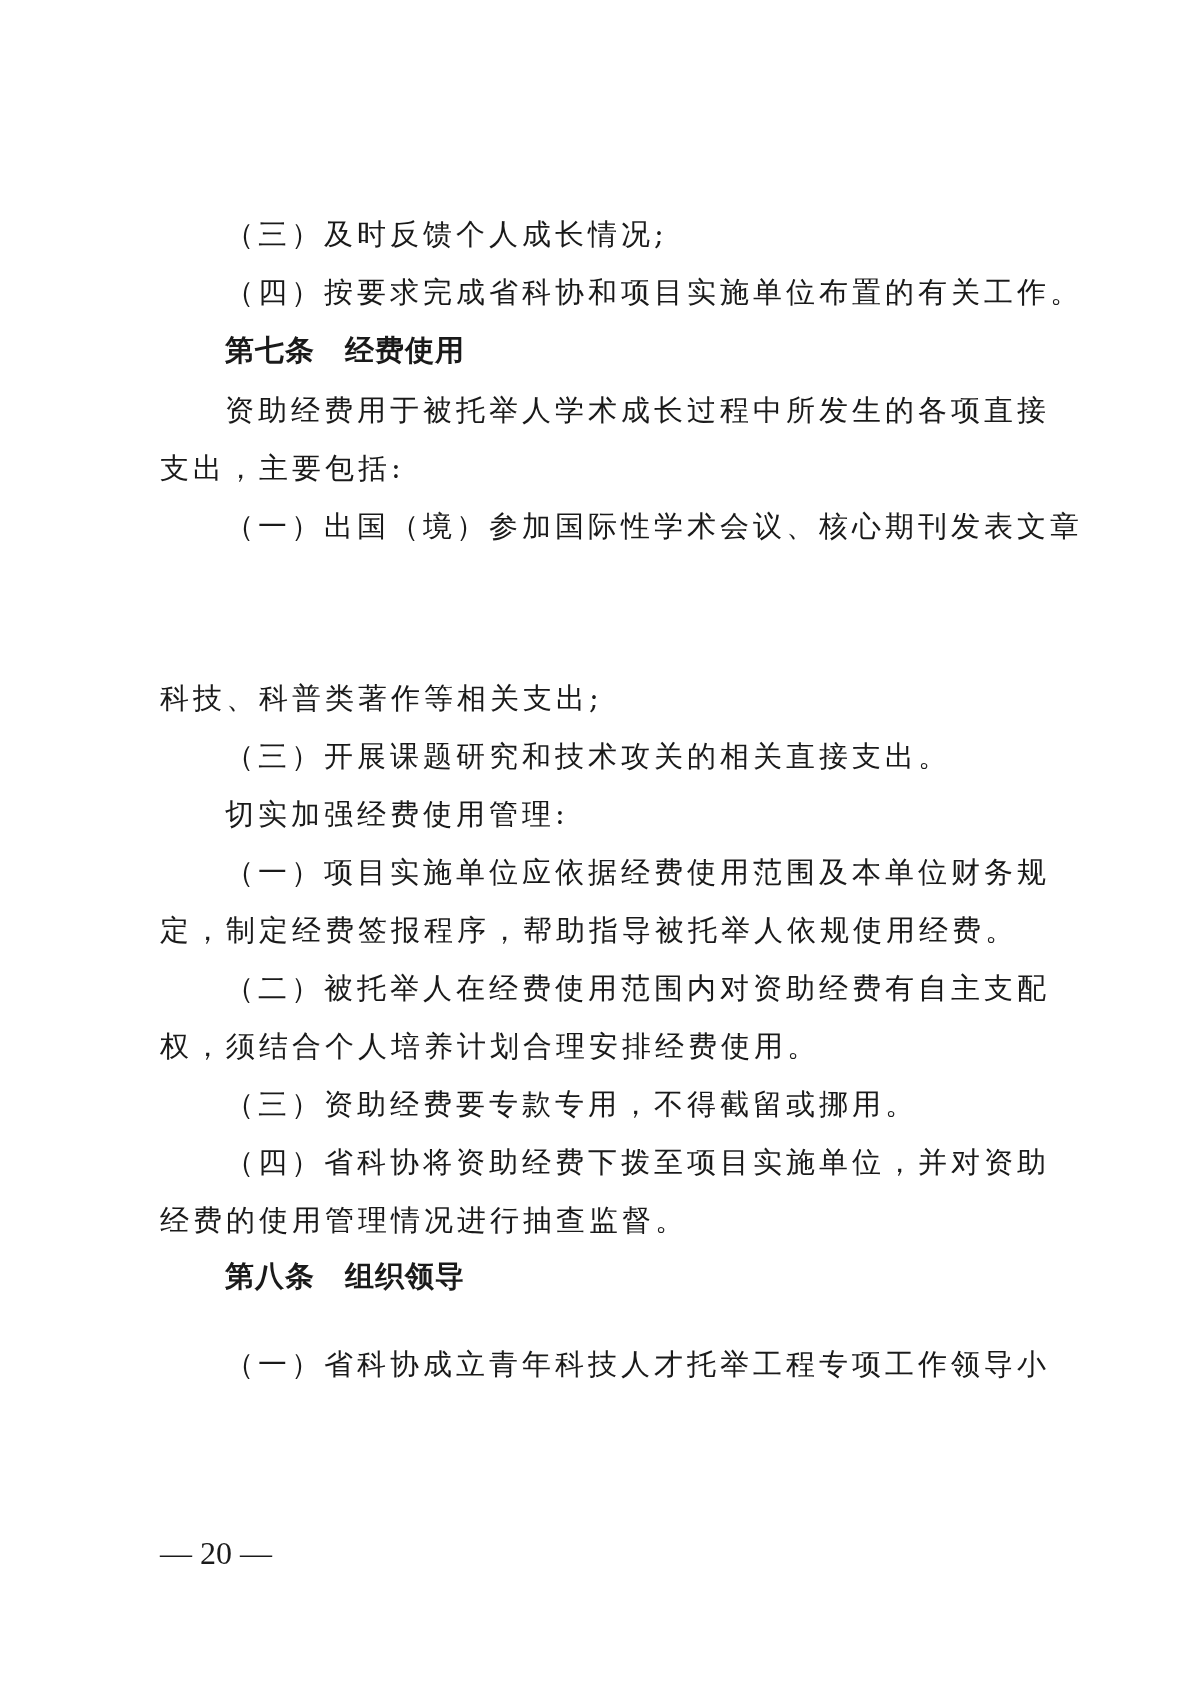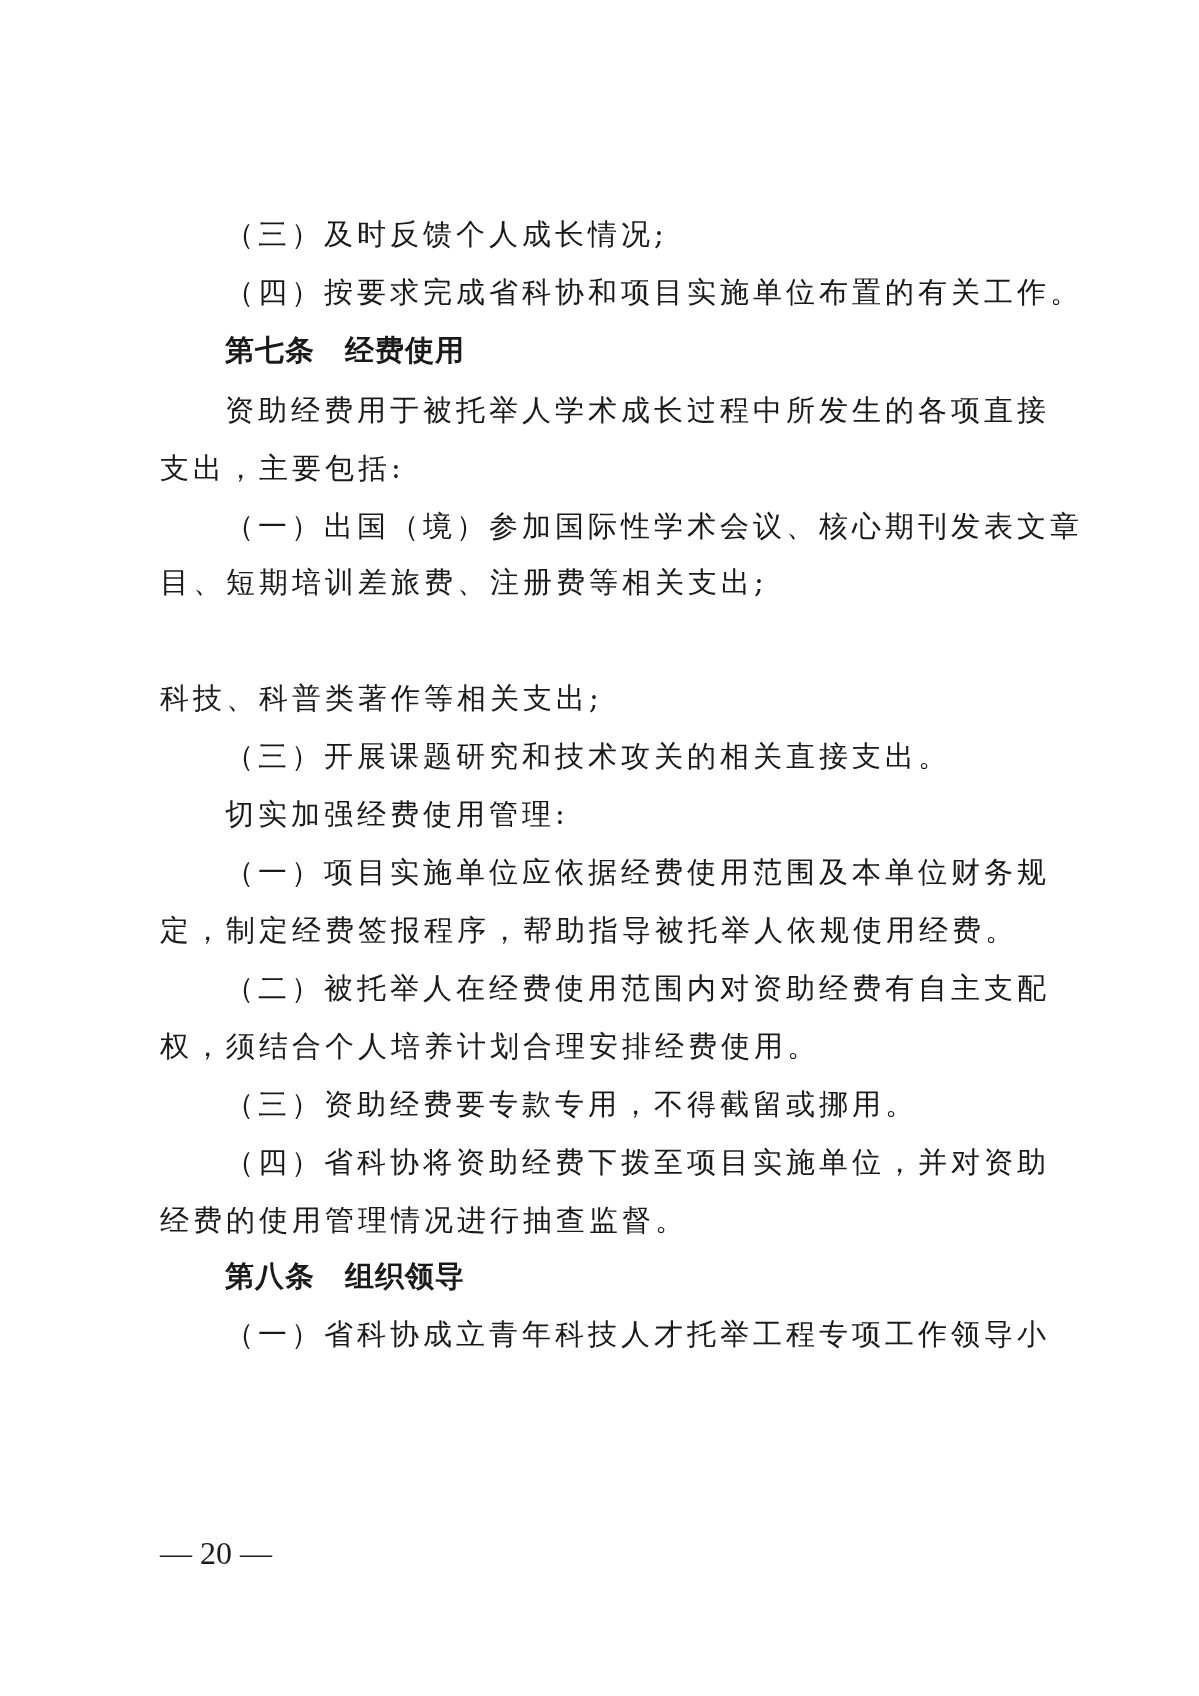--- a/index.html
+++ b/index.html
@@ -59,21 +59,20 @@
   <div class="line indent" style="top:272px;">（四）按要求完成省科协和项目实施单位布置的有关工作。</div>
 
   <div class="line indent heading" style="top:330px;">
     <span>第七条</span><span class="gap"></span><span>经费使用</span>
   </div>
 
   <div class="line indent" style="top:390px;">资助经费用于被托举人学术成长过程中所发生的各项直接</div>
   <div class="line" style="top:448px;">支出，主要包括:</div>
 
   <div class="line indent" style="top:506px;">（一）出国（境）参加国际性学术会议、核心期刊发表文章</div>
-  <div class="line" style="top:562px;">目、短期培训差旅费、注册费等相关支出;</div>
 
   <div class="line" style="top:678px;">科技、科普类著作等相关支出;</div>
 
   <div class="line indent" style="top:736px;">（三）开展课题研究和技术攻关的相关直接支出。</div>
 
   <div class="line indent" style="top:794px;">切实加强经费使用管理:</div>
 
   <div class="line indent" style="top:852px;">（一）项目实施单位应依据经费使用范围及本单位财务规</div>
   <div class="line" style="top:910px;">定，制定经费签报程序，帮助指导被托举人依规使用经费。</div>
 
@@ -82,16 +81,16 @@
 
   <div class="line indent" style="top:1084px;">（三）资助经费要专款专用，不得截留或挪用。</div>
 
   <div class="line indent" style="top:1142px;">（四）省科协将资助经费下拨至项目实施单位，并对资助</div>
   <div class="line" style="top:1200px;">经费的使用管理情况进行抽查监督。</div>
 
   <div class="line indent heading" style="top:1256px;">
     <span>第八条</span><span class="gap"></span><span>组织领导</span>
   </div>
 
-  <div class="line indent" style="top:1314px;">（一）省科协成立青年科技人才托举工程专项工作领导小</div>
+  <div class="line indent" style="top:1344px;">（一）省科协成立青年科技人才托举工程专项工作领导小</div>
 
   <div class="footer">— 20 —</div>
 </div>
 
 </body></html>

